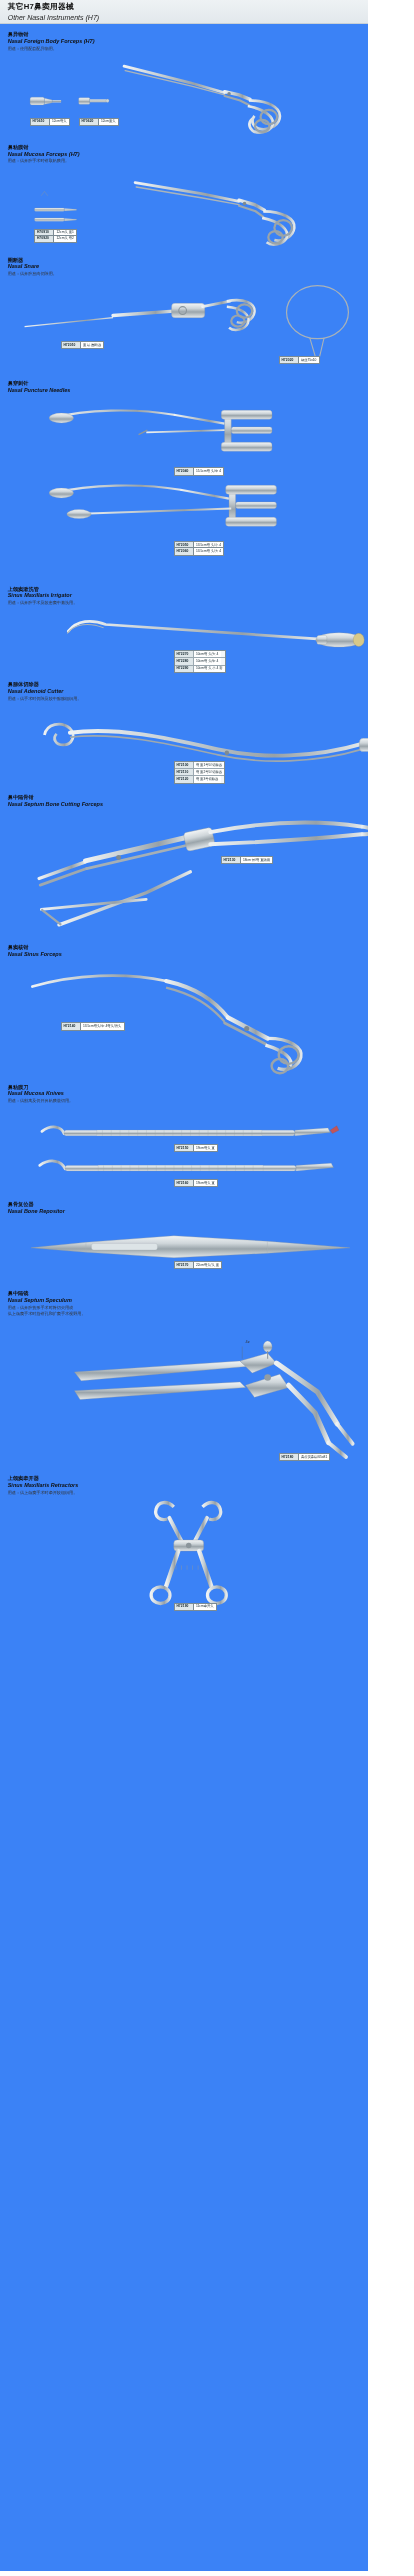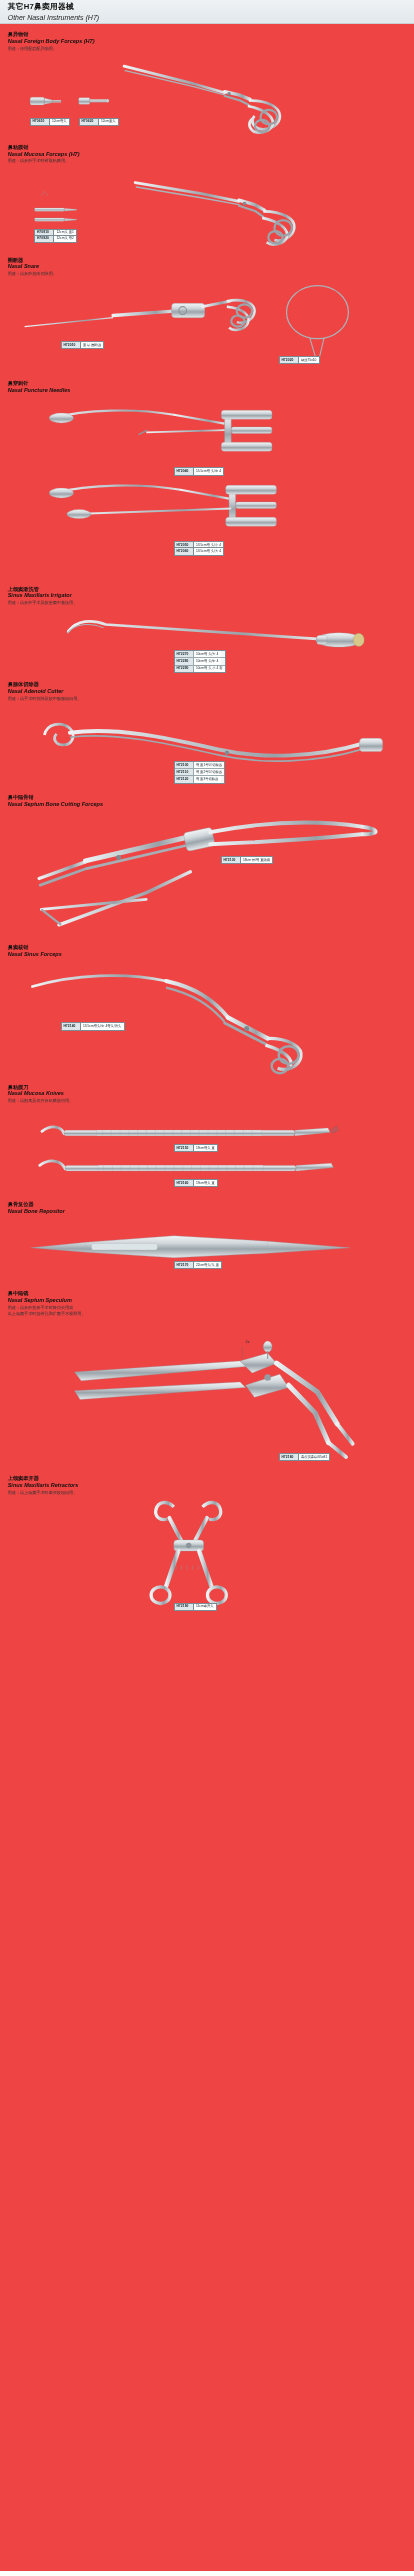--- a/index.html
+++ b/index.html
@@ -5,23 +5,23 @@
   * { box-sizing: border-box; }
   html, body { margin: 0; padding: 0; }
   body {
     width: 414px;
     background: #ffffff;
     font-family: "Liberation Sans", sans-serif;
     color: #1a1a1a;
   }
   .page {
     position: relative;
-    width: 414px;
+    width: 368px;
     height: 2576px;
-    background: #ef4444;
+    background: #3b82f6;
     overflow: hidden;
   }
   
   .header {
     position: relative;
     height: 24px;
     background: linear-gradient(to bottom, #eef2f4 0%, #e2e8ec 100%);
     border-bottom: 0.6px solid #c8d0d6;
     padding: 2.2px 7.7px 0 7.7px;
   }

